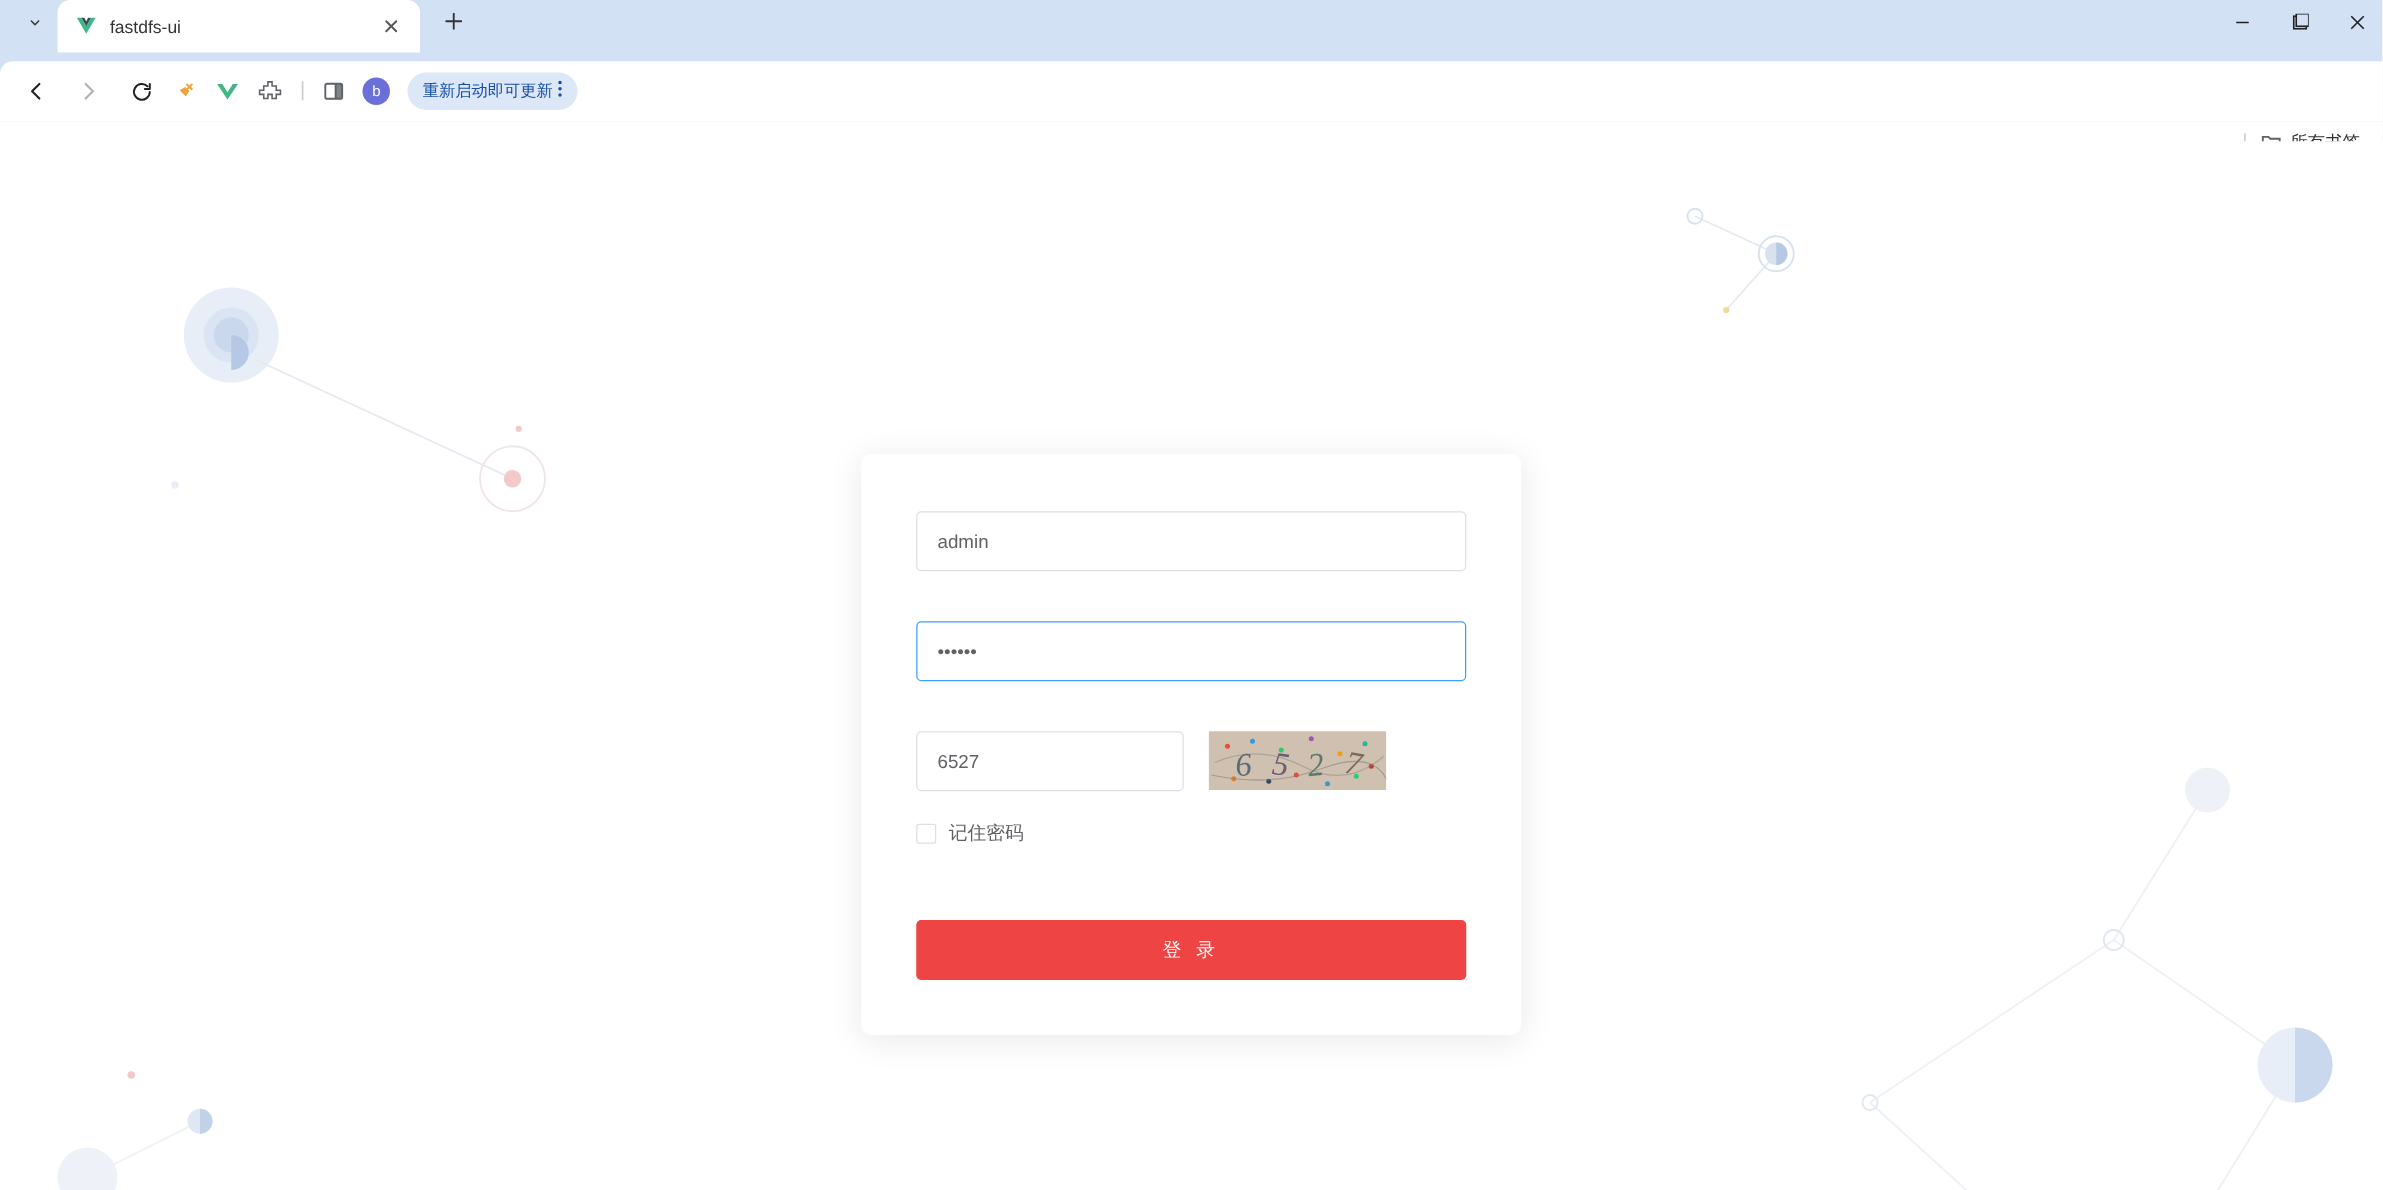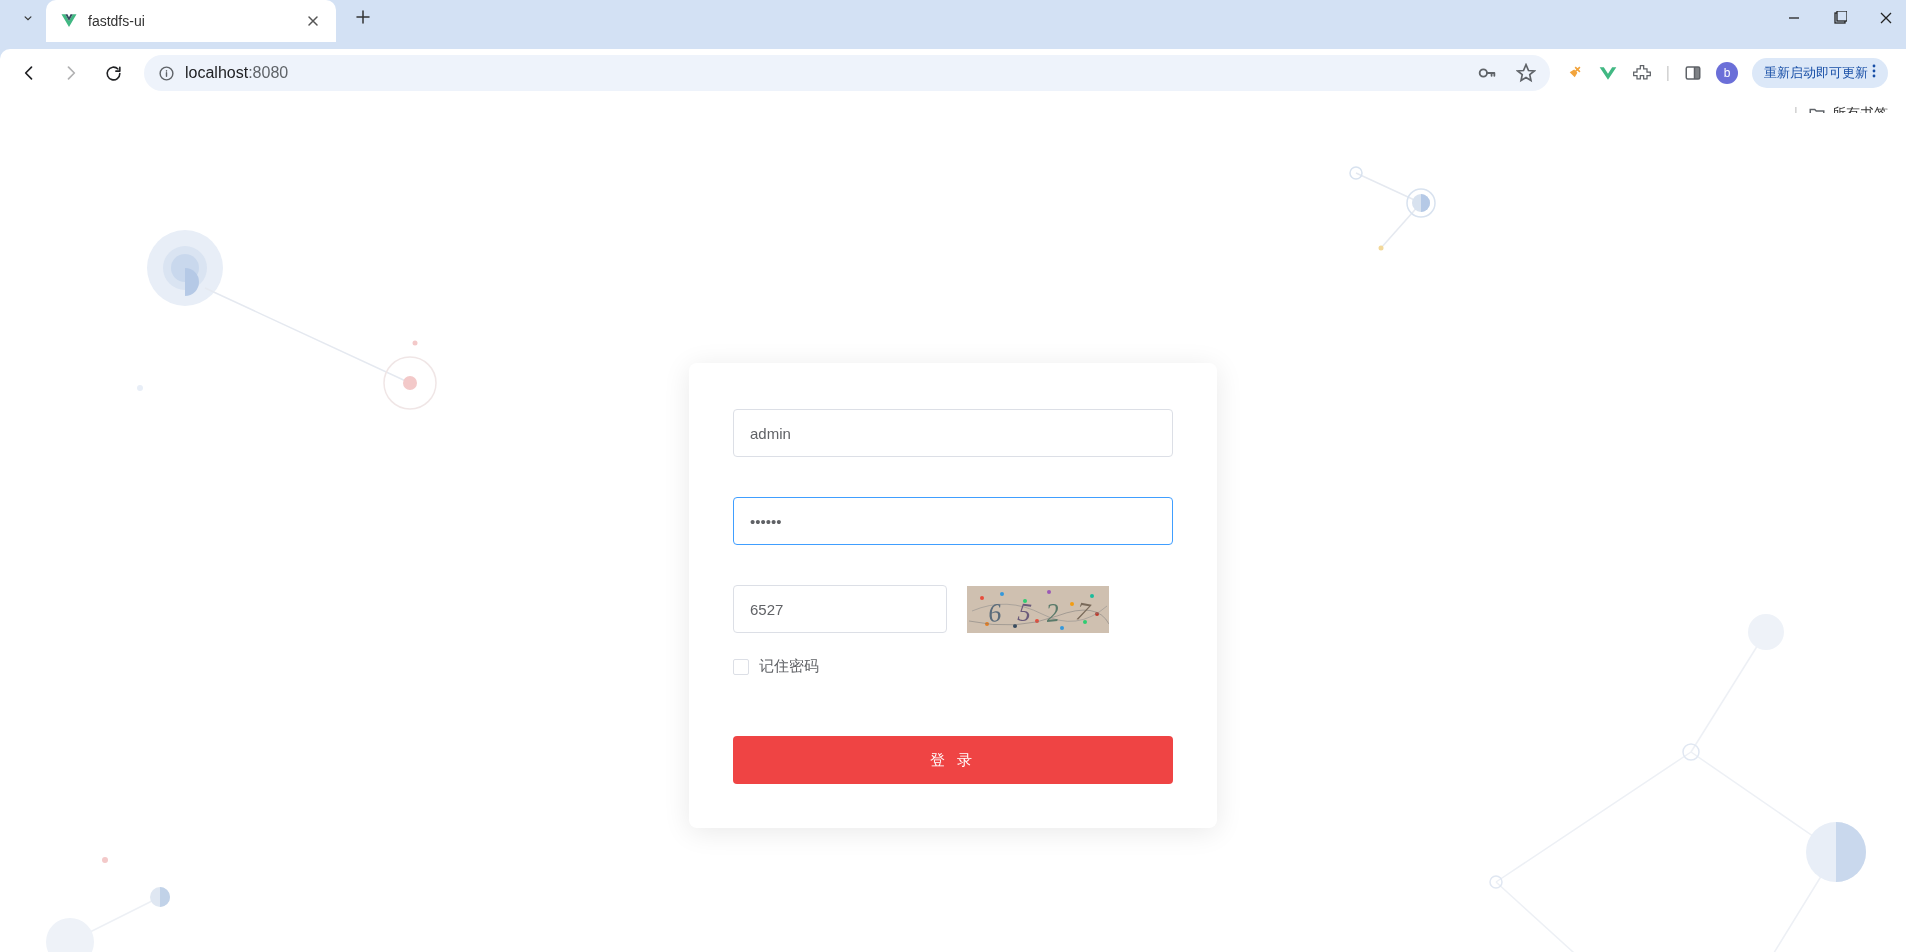--- a/index.html
+++ b/index.html
@@ -250,21 +250,21 @@
       padding: 0 16px;
       font-size: 15px;
       color: #606266;
       outline: none;
     }
     .text-input.focused {
       border-color: #409eff;
     }
     .captcha-row {
       display: flex;
-      align-items: flex-end;
+      align-items: flex-start;
       gap: 20px;
       margin-bottom: 24px;
     }
     .captcha-input {
       width: 214px;
       height: 48px;
       border: 1px solid #dcdfe6;
       border-radius: 4px;
       padding: 0 16px;
       font-size: 15px;
@@ -360,38 +360,20 @@
     </div>
     <div class="nav-btn disabled">
       <svg width="20" height="20" viewBox="0 0 24 24">
           <path d="M9 5 L16 12 L9 19" stroke="#202124" stroke-width="2" fill="none" stroke-linecap="round" stroke-linejoin="round"></path>
         </svg>
     </div>
     <div class="nav-btn">
       <svg width="19" height="19" viewBox="0 0 24 24">
           <path d="M20 12 A8 8 0 1 1 17.6 6.3 M20 4 V9 H15" stroke="#202124" stroke-width="2" fill="none" stroke-linecap="round" stroke-linejoin="round"></path>
         </svg>
-    </div>
-    <div class="url-field">
-      <svg width="17" height="17" viewBox="0 0 24 24">
-          <circle cx="12" cy="12" r="9" stroke="#5f6368" stroke-width="2" fill="none"></circle>
-          <path d="M12 8 V8.5 M12 11 V16" stroke="#5f6368" stroke-width="2" stroke-linecap="round"></path>
-        </svg>
-      <span class="url-text">
-        <span class="host">localhost</span><span class="port">:8080</span>
-      </span>
-      <div class="url-actions">
-        <svg width="22" height="22" viewBox="0 0 24 24">
-            <circle cx="8" cy="12" r="4" stroke="#5f6368" stroke-width="2" fill="none"></circle>
-            <path d="M12 12 H20 M17 12 V15 M20 12 V15" stroke="#5f6368" stroke-width="2" stroke-linecap="round"></path>
-          </svg>
-        <svg width="20" height="20" viewBox="0 0 24 24">
-            <path d="M12 2 L15 9 L22 9.5 L16.5 14 L18 21 L12 17.5 L6 21 L7.5 14 L2 9.5 L9 9 Z" stroke="#5f6368" stroke-width="2" fill="none"></path>
-          </svg>
-      </div>
     </div>
     <div class="toolbar-right">
       <svg width="20" height="20" viewBox="0 0 24 24" style="transform:rotate(45deg)">
           <path d="M12 2 L12 14 M8 6 L16 6 M9 14 L15 14 L14 10 L10 10 Z" stroke="#f2a43c" stroke-width="2" fill="#f2a43c"></path>
         </svg>
       <svg width="20" height="20" viewBox="0 0 24 24">
           <path d="M2 5 L12 20 L22 5 L17 5 L12 13 L7 5 Z" fill="#41b883"></path>
         </svg>
       <svg width="20" height="20" viewBox="0 0 24 24">
           <path d="M10 3 H14 V7 H18 V11 H22 V15 H18 V19 H14 V15 H10 V19 H6 V15 H2 V11 H6 V7 H10 Z" stroke="#5f6368" stroke-width="1.5" fill="none"></path>

